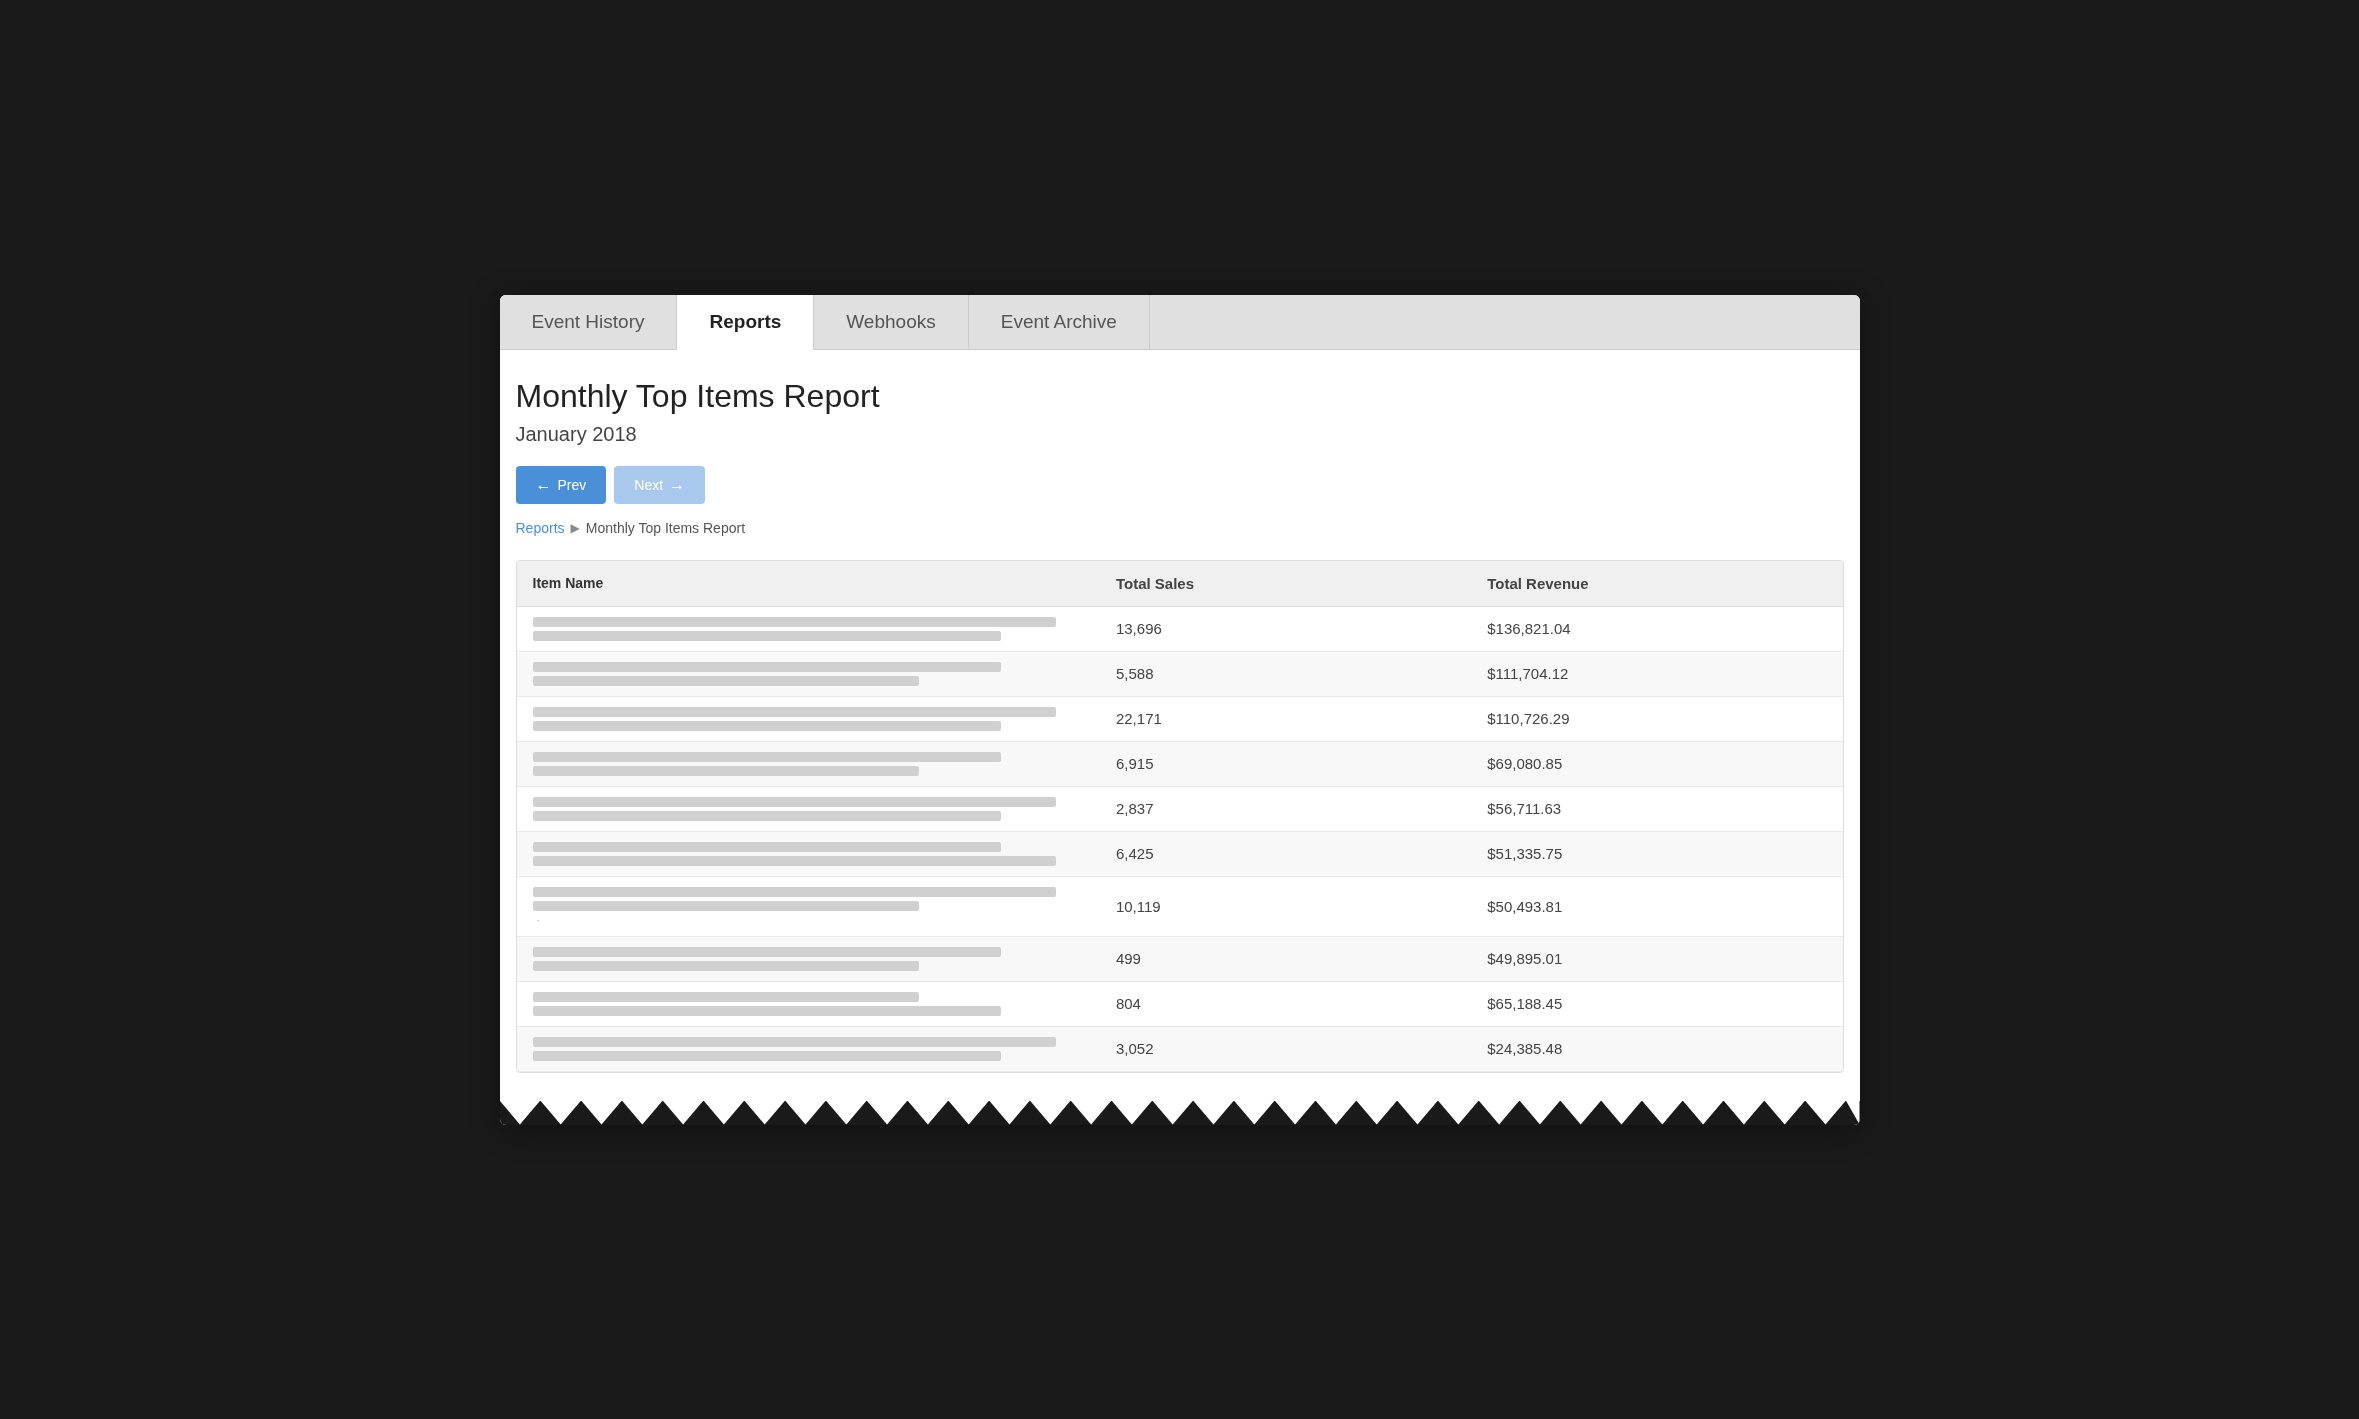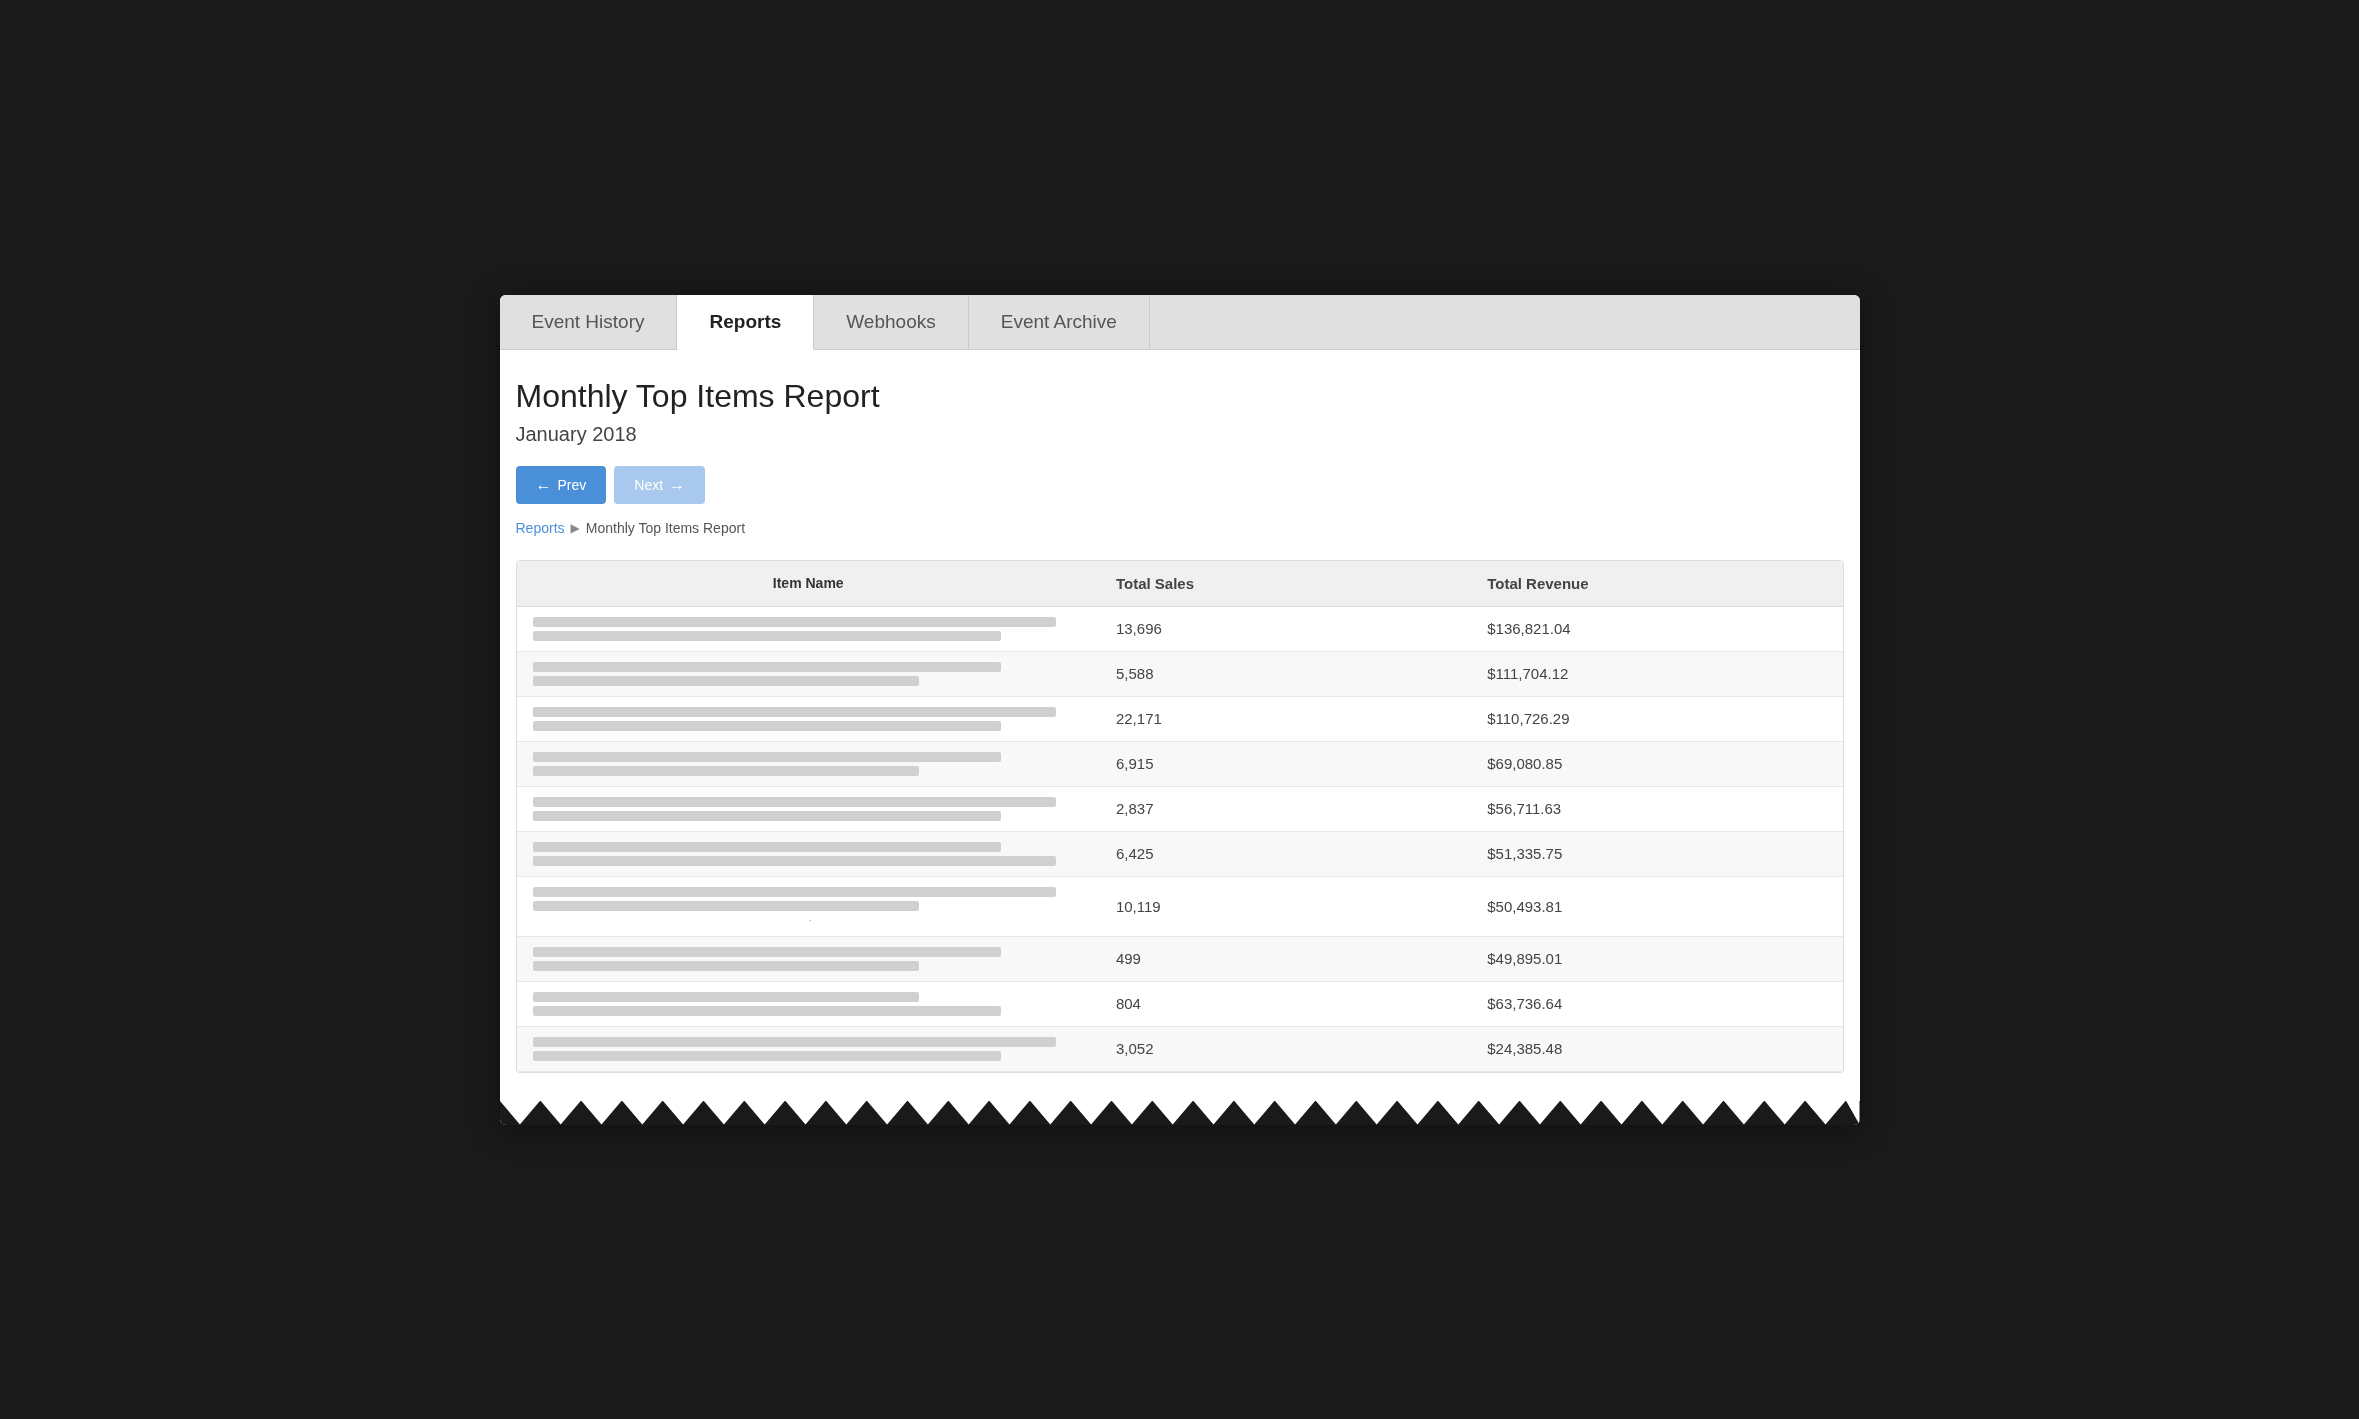--- a/index.html
+++ b/index.html
@@ -134,21 +134,20 @@
       background: #f8f8f8;
     }
     tbody td {
       padding: 10px 16px;
       color: #444;
       vertical-align: middle;
       margin-top: 34px;
     }
     .item-name-cell {
       width: 44%;
-      text-align: center;
     }
     .placeholder-lines {
       display: flex;
       flex-direction: column;
       gap: 4px;
     }
     .placeholder-line {
       height: 10px;
       background: #d0d0d0;
       border-radius: 2px;
@@ -318,21 +317,21 @@
               <td class="revenue-cell">$49,895.01</td>
             </tr>
             <tr>
               <td class="item-name-cell">
                 <div class="placeholder-lines">
                   <div class="placeholder-line short"></div>
                   <div class="placeholder-line medium"></div>
                 </div>
               </td>
               <td class="sales-cell">804</td>
-              <td class="revenue-cell">$63,736.64</td>
+              <td class="revenue-cell">$65,188.45</td>
             </tr>
             <tr>
               <td class="item-name-cell">
                 <div class="placeholder-lines">
                   <div class="placeholder-line long"></div>
                   <div class="placeholder-line medium"></div>
                 </div>
               </td>
               <td class="sales-cell">3,052</td>
               <td class="revenue-cell">$24,385.48</td>

